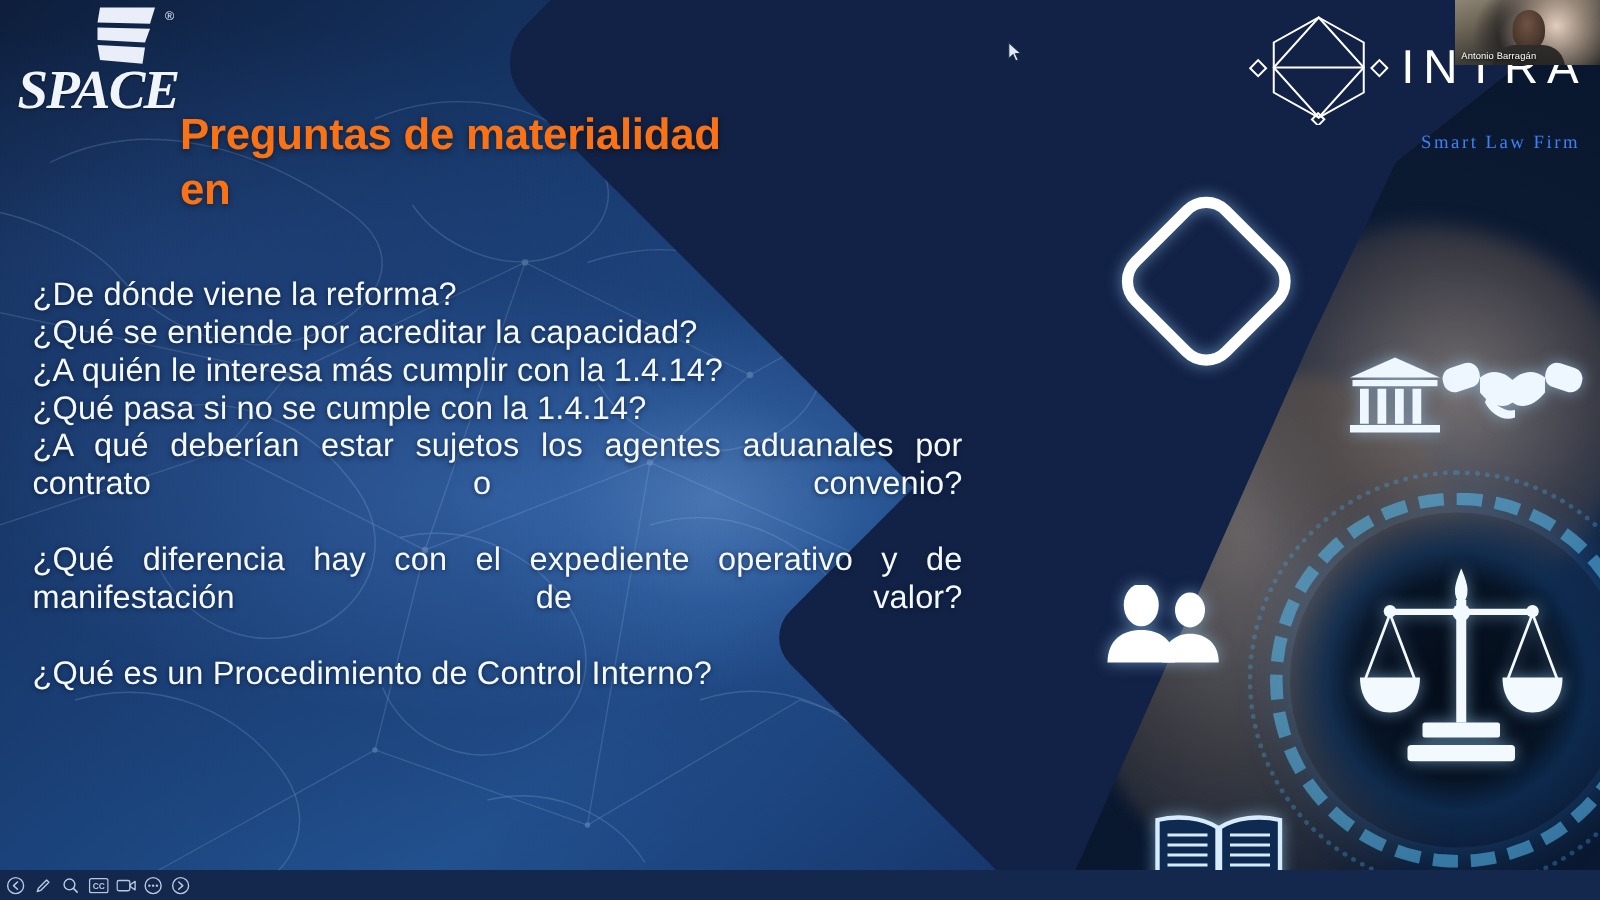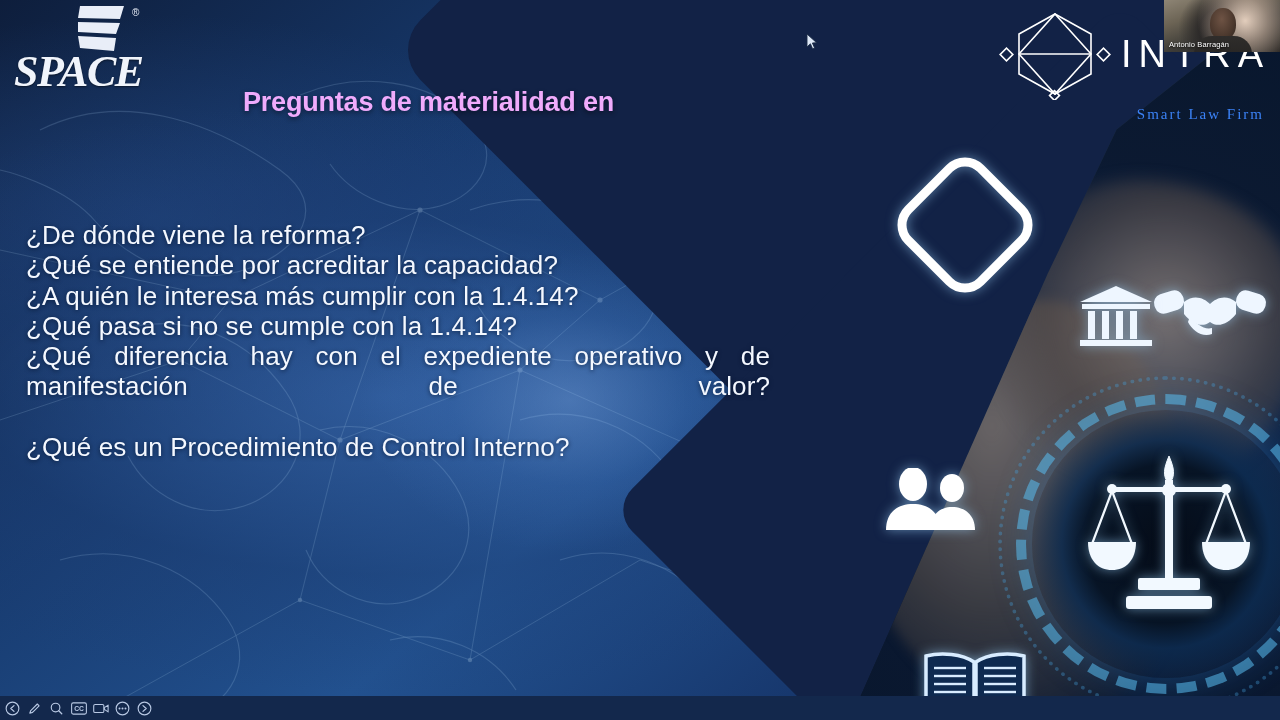--- a/index.html
+++ b/index.html
@@ -169,24 +169,23 @@
     margin-left: 21px;
   }
 
   
   .slide-title {
     position: absolute;
     left: 144px; top: 86px;
     width: 470px;
     font-family: "Liberation Sans", sans-serif;
     font-weight: bold;
-    font-size: 27px;
+    font-size: 35px;
     line-height: 1.25;
-    color: #f0abfc;
-    text-align: right;
+    color: #f97316;
     letter-spacing: -0.2px;
     text-shadow: 0 2px 5px rgba(0,0,0,0.45);
   }
   .body-list {
     position: absolute;
     left: 26px; top: 220px;
     width: 744px;
     font-family: "Liberation Sans", sans-serif;
     font-size: 26px;
     line-height: 30.3px;
@@ -420,20 +419,21 @@
 
   <div class="slide-title">
     <div>Preguntas de materialidad en</div>
   </div>
 
   <div class="body-list" id="questions">
       <p class="q">¿De dónde viene la reforma?</p>
       <p class="q">¿Qué se entiende por acreditar la capacidad?</p>
       <p class="q">¿A quién le interesa más cumplir con la 1.4.14?</p>
       <p class="q">¿Qué pasa si no se cumple con la 1.4.14?</p>
+      <p class="q just">¿A qué deberían estar sujetos los agentes aduanales por contrato o convenio?</p>
       <p class="q just">¿Qué diferencia hay con el expediente operativo y de manifestación de valor?</p>
       <p class="q">¿Qué es un Procedimiento de Control Interno?</p>
     </div>
 
   <div class="pip">
     <div class="pip-photo"></div>
     <div class="pip-head"></div>
     <div class="pip-body"></div>
     <div class="pip-name">Antonio Barragán</div>
   </div>

